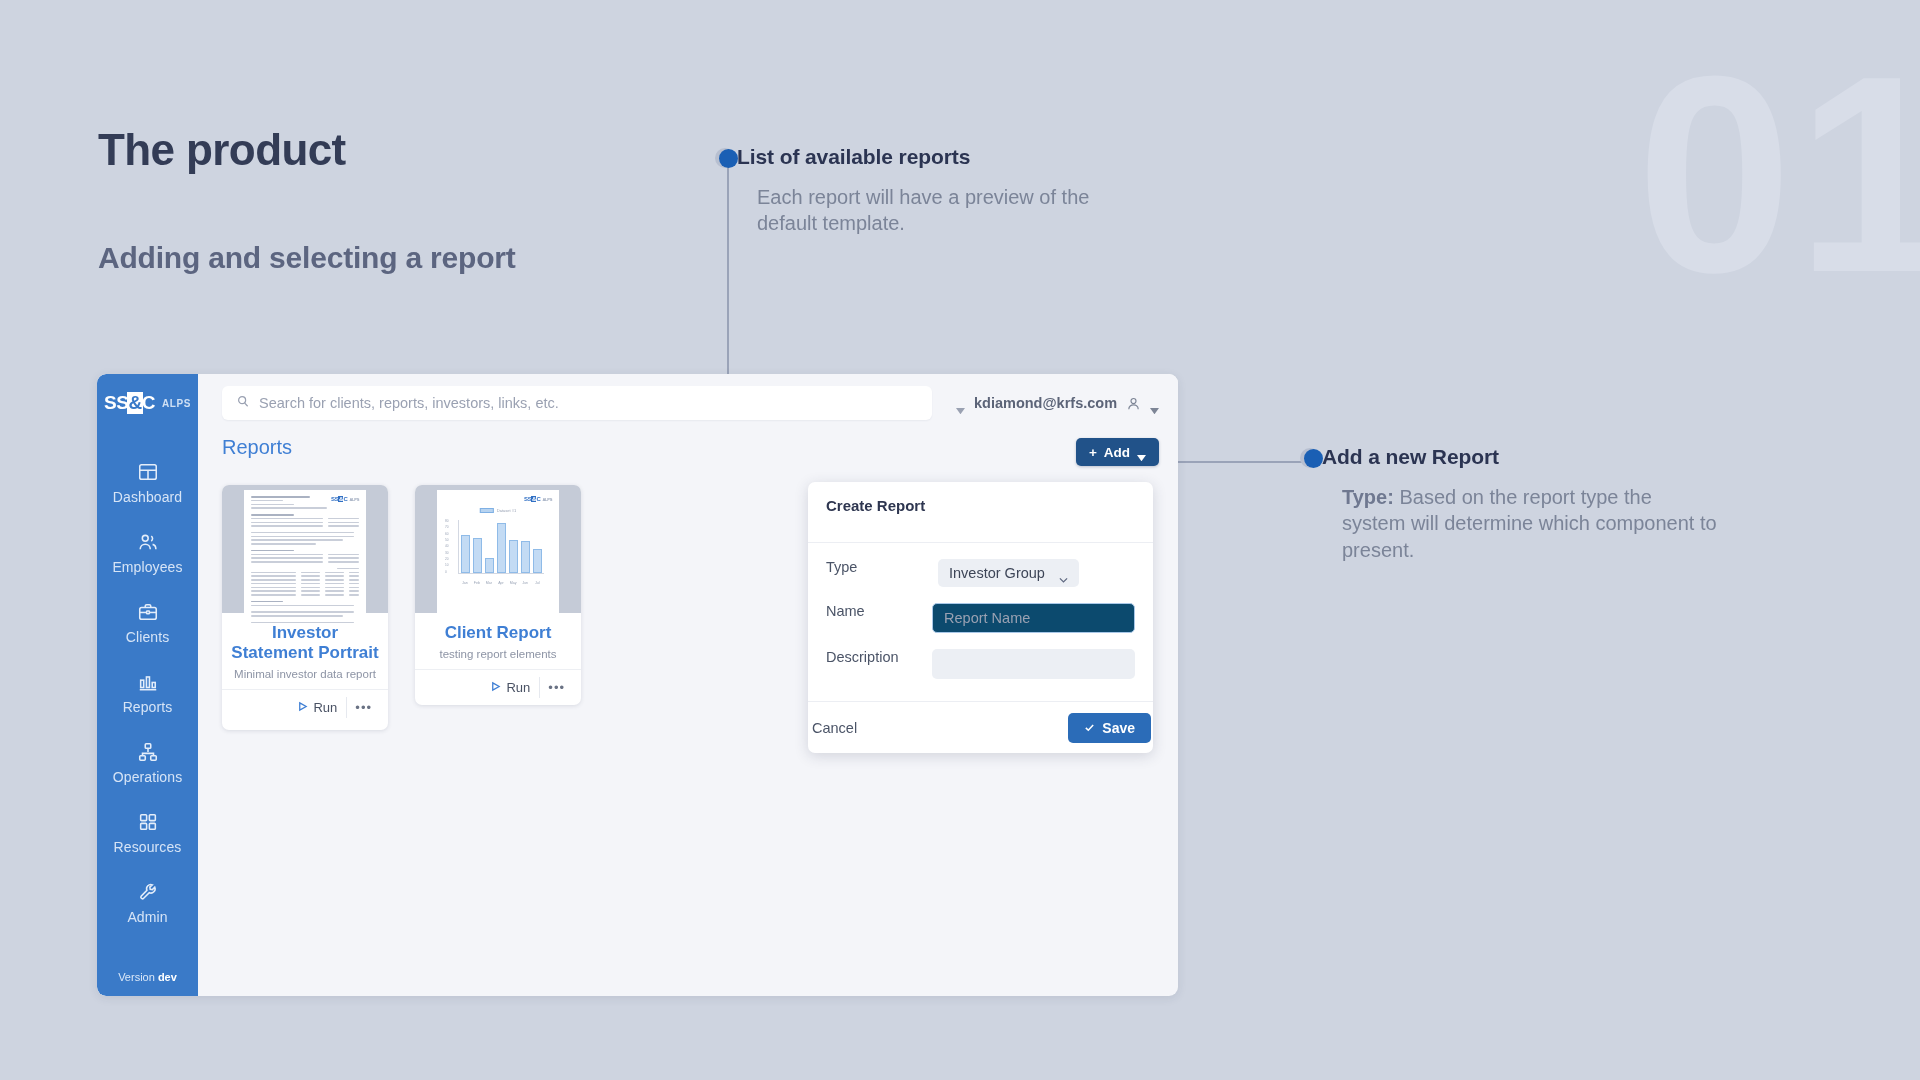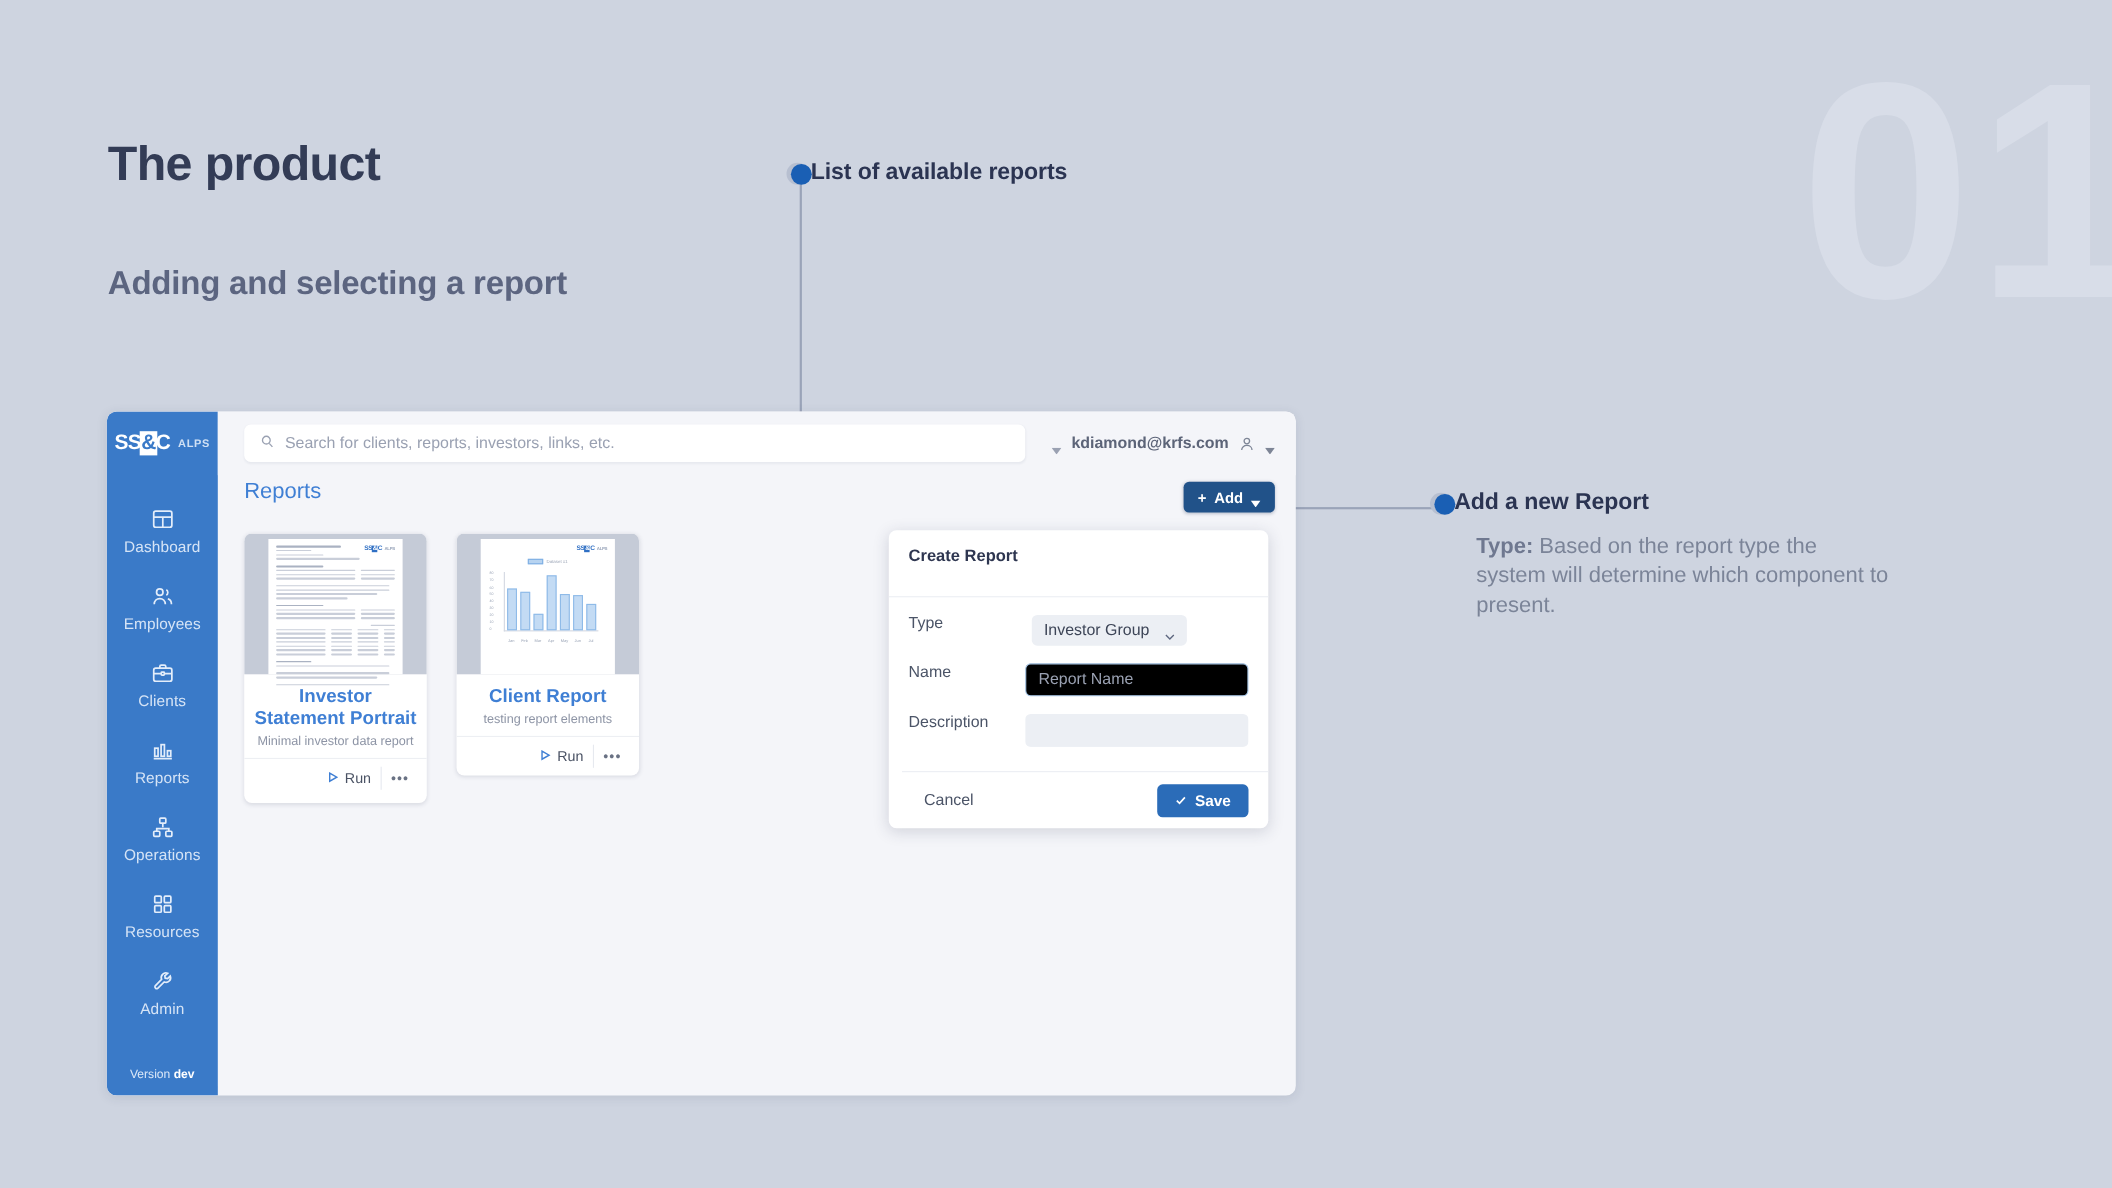--- a/index.html
+++ b/index.html
@@ -228,28 +228,28 @@
   .form-row { display: flex; align-items: flex-start; margin-bottom: 16px; }
   .form-label { width: 112px; font-size: 14.5px; color: #4b5467; }
   .select-ctrl {
     background: #eceff4; border: none; border-radius: 5px; height: 28px;
     display: flex; align-items: center; gap: 14px; padding: 0 11px;
     font-size: 14.5px; color: #3d4557; cursor: pointer; min-width: 133px;
     justify-content: space-between;
   }
   .select-ctrl .caret { width: 9px; height: 6px; }
   .input-ctrl {
-    background: #000000; border: 1px solid #a9c8e8; border-radius: 5px;
+    background: #0c4a6e; border: 1px solid #a9c8e8; border-radius: 5px;
     height: 30px; width: 213px; display: flex; align-items: center; padding: 0 11px;
     font-size: 14.5px; color: #9aa1b2;
   }
   .input-ctrl.plain { background: #eceff4; border: 1px solid transparent; color: #9aa1b2; }
   .modal-foot {
-    border-top: 1px solid #eceef3; padding: 11px 18px;
-    display: flex; align-items: center; justify-content: space-between; margin-left: 12px;
+    border-top: 1px solid #eceef3; padding: 11px 2px;
+    display: flex; align-items: center; justify-content: space-between;
   }
   .cancel-btn {
     background: none; border: none; font-size: 14.5px; color: #4b5467; cursor: pointer;
     padding: 5px 2px; font-family: "Liberation Sans", sans-serif;
   }
   .save-btn {
     background: #2b6cb8; border: none; border-radius: 5px; color: #fff;
     font-size: 14px; font-weight: 600; height: 30px; padding: 0 16px;
     display: flex; align-items: center; gap: 7px; cursor: pointer;
     font-family: "Liberation Sans", sans-serif;
@@ -270,20 +270,21 @@
   <div class="conn-h"></div>
 
   <div class="callout" style="left:715px; top:145px;">
     <div class="callout-head">
       <span class="dot-wrap">
         <span class="dot-halo"></span>
           <span class="dot"></span>
       </span>
       <span class="callout-title">List of available reports</span>
     </div>
+    <div class="callout-body">Each report will have a preview of the default template.</div>
   </div>
 
   <div class="callout" style="left:1300px; top:445px;">
     <div class="callout-head">
       <span class="dot-wrap">
         <span class="dot-halo"></span>
           <span class="dot"></span>
       </span>
       <span class="callout-title">Add a new Report</span>
     </div>

